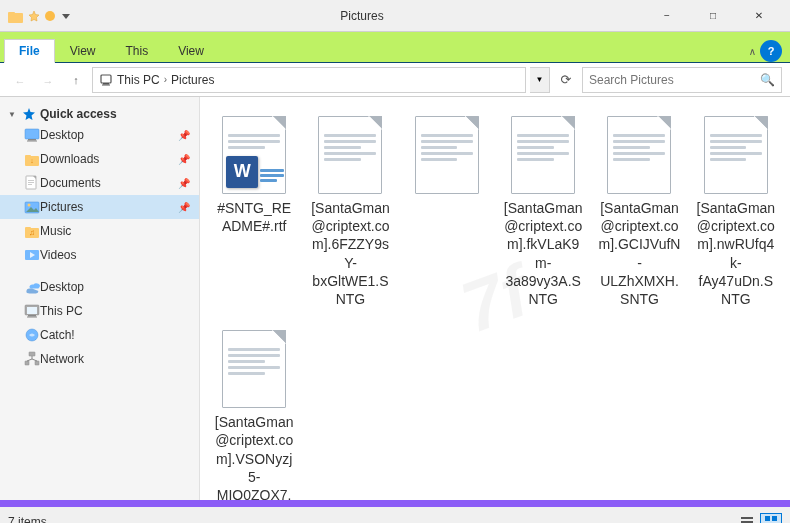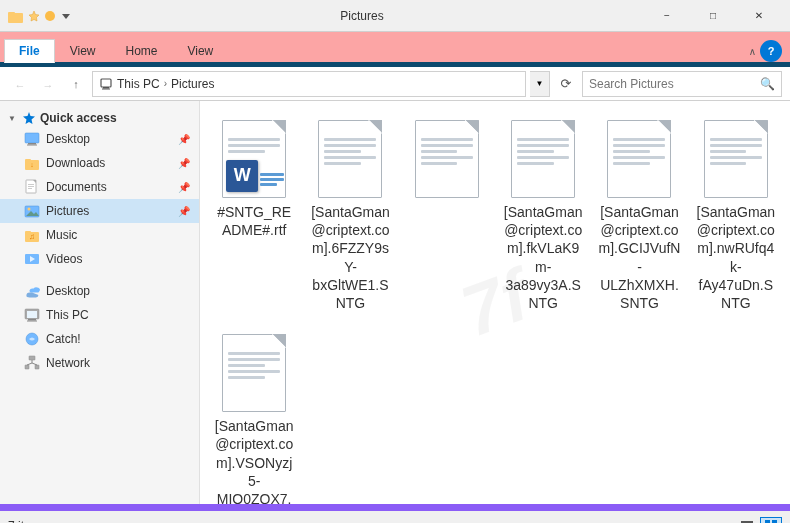--- a/index.html
+++ b/index.html
@@ -19,22 +19,22 @@
     .title-icon { width: 16px; height: 16px; }
     .title-bar-title { flex: 1; text-align: center; font-size: 12px; color: #333; }
     .window-controls { display: flex; gap: 0; margin-left: auto; }
     .win-btn {
       width: 46px; height: 32px; display: flex; align-items: center; justify-content: center;
       cursor: pointer; font-size: 10px; color: #333; background: transparent; border: none;
     }
 
     
     .ribbon {
-      background: #fca5a5;
-      border-bottom: 5px solid #0c4a6e;
+      background: #bef264;
+      border-bottom: 1px solid #0c4a6e;
     }
     .ribbon-tabs {
       display: flex;
       height: 30px;
       align-items: flex-end;
       padding: 0 4px;
     }
     .ribbon-tab {
       padding: 4px 14px;
       font-size: 12px;
@@ -134,21 +134,20 @@
       gap: 4px;
       cursor: pointer;
     }
     .sidebar-item {
       display: flex;
       align-items: center;
       padding: 4px 8px 4px 24px;
       font-size: 12px;
       color: #333;
       cursor: pointer;
-      gap: 6px;
       position: relative;
     }
     .sidebar-item.active { background: #cce4f7; }
     .sidebar-pin {
       margin-left: auto;
       font-size: 10px;
       color: #0078d7;
     }
     .sidebar-icon { width: 16px; height: 16px; flex-shrink: 0; display: flex; align-items: center; justify-content: center; }
 
@@ -313,21 +312,21 @@
     <button class="win-btn">−</button>
     <button class="win-btn">□</button>
     <button class="win-btn close">✕</button>
   </div>
 </div>
 
 <div class="ribbon">
   <div class="ribbon-tabs">
     <div class="ribbon-tab active">File</div>
     <div class="ribbon-tab">View</div>
-    <div class="ribbon-tab">Home</div>
+    <div class="ribbon-tab">This</div>
     <div class="ribbon-tab">View</div>
     <div style="margin-left: auto; display:flex; align-items:center; padding-right:4px;">
       <div style="font-size:10px; color:#555; cursor:pointer; padding: 2px 4px;">∧</div>
       <div class="help-btn">?</div>
     </div>
   </div>
 </div>
 
 <div class="address-bar">
   <div class="nav-btn disabled">←</div>

